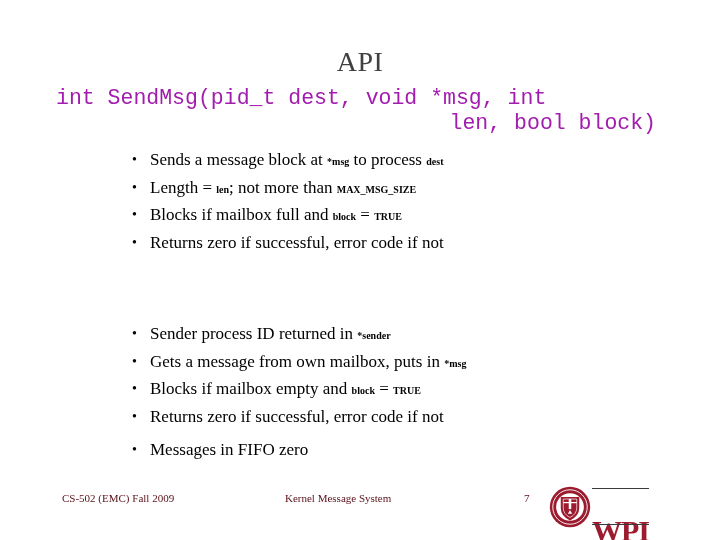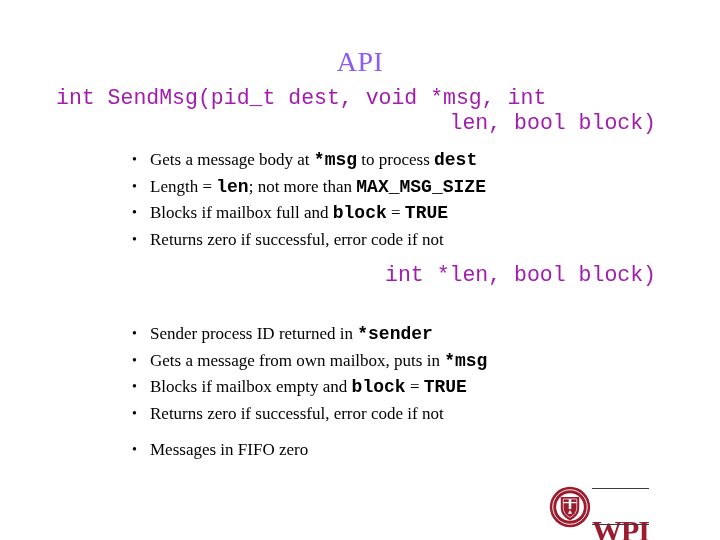--- a/index.html
+++ b/index.html
@@ -25,21 +25,21 @@
   
   .slide-title {
     position: absolute;
     top: 46px;
     left: 0;
     width: 720px;
     text-align: center;
     font-family: "Liberation Serif", "DejaVu Serif", serif;
     font-size: 28px;
     line-height: 32px;
-    color: #8b5cf6;
+    color: #404040;
     letter-spacing: 0.5px;
   }
 
   
   .sig {
     position: absolute;
     left: 56px;
     width: 600px;
     font-family: "Liberation Mono", "DejaVu Sans Mono", monospace;
     font-size: 21.5px;
@@ -79,23 +79,23 @@
     content: "\2022";
     position: absolute;
     left: 1px;
     top: 0;
     font-size: 14px;
     line-height: 25.5px;
     color: #000000;
   }
   .bullets code,
   .bullets .mono {
-    font-family: Liberation Mono, monospace;
+    font-family: Liberation Serif, serif;
     font-weight: bold;
-    font-size: 18px;
+    font-size: 10px;
     letter-spacing: 0px;
   }
 
   
   .footer {
     position: absolute;
     left: 0;
     top: 489px;
     width: 720px;
     height: 20px;
@@ -150,39 +150,44 @@
 </head>
 <body>
 
 <div class="slide">
 
   <div class="slide-title">API</div>
 
   <div class="sig" id="sig-send"><span>int SendMsg(pid_t dest, void *msg, int</span><span class="ln2">len, bool block)</span></div>
 
   <ul class="bullets" id="bullets-send">
-      <li><span>Gets a message body at </span><span class="mono">*msg</span><span> to process </span><span class="mono">dest</span></li>
+      <li><span>Sends a message block at </span><span class="mono">*msg</span><span> to process </span><span class="mono">dest</span></li>
       <li><span>Length = </span><span class="mono">len</span><span>; not more than </span><span class="mono">MAX_MSG_SIZE</span></li>
       <li><span>Blocks if mailbox full and </span><span class="mono">block</span><span> = </span><span class="mono">TRUE</span></li>
       <li><span>Returns zero if successful, error code if not</span></li>
     </ul>
 
-  <div class="sig" id="sig-rcv"><span class="ln2">int *len, bool block)</span></div>
+  <div class="sig" id="sig-rcv"></div>
 
   <ul class="bullets" id="bullets-rcv">
       <li><span>Sender process ID returned in  </span><span class="mono">*sender</span></li>
       <li><span>Gets a message from own mailbox, puts in </span><span class="mono">*msg</span></li>
       <li><span>Blocks if mailbox empty and </span><span class="mono">block</span><span> = </span><span class="mono">TRUE</span></li>
       <li><span>Returns zero if successful, error code if not</span></li>
     </ul>
 
   <ul class="bullets" id="bullets-fifo">
       <li><span>Messages in FIFO zero</span></li>
     </ul>
 
+  <div class="footer">
+    <span class="footer-left">CS-502 (EMC) Fall 2009</span>
+    <span class="footer-center">Kernel Message System</span>
+    <span class="footer-page">7</span>
+  </div>
 
   <div class="wpi-logo">
     <svg class="wpi-seal" viewBox="0 0 100 100">
       <circle cx="50" cy="50" r="48" fill="#9C1B2E"></circle>
       <circle cx="50" cy="50" r="41" fill="none" stroke="#ffffff" stroke-width="2.2"></circle>
       <circle cx="50" cy="50" r="33" fill="#ffffff"></circle>
       <path d="M28 26 H72 V52 Q72 72 50 82 Q28 72 28 52 Z" fill="#9C1B2E"></path>
       <path d="M34 31 H66 V52 Q66 67 50 75 Q34 67 34 52 Z" fill="none" stroke="#ffffff" stroke-width="1.6"></path>
       <rect x="34" y="38" width="32" height="3" fill="#ffffff"></rect>
       <rect x="47" y="31" width="6" height="24" fill="#ffffff"></rect>

